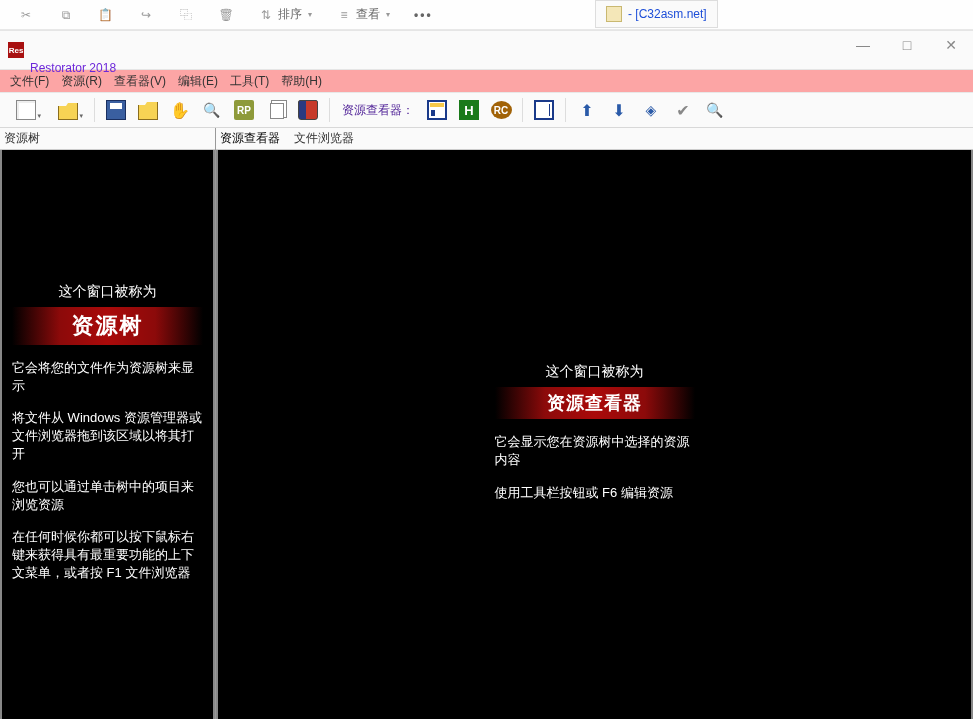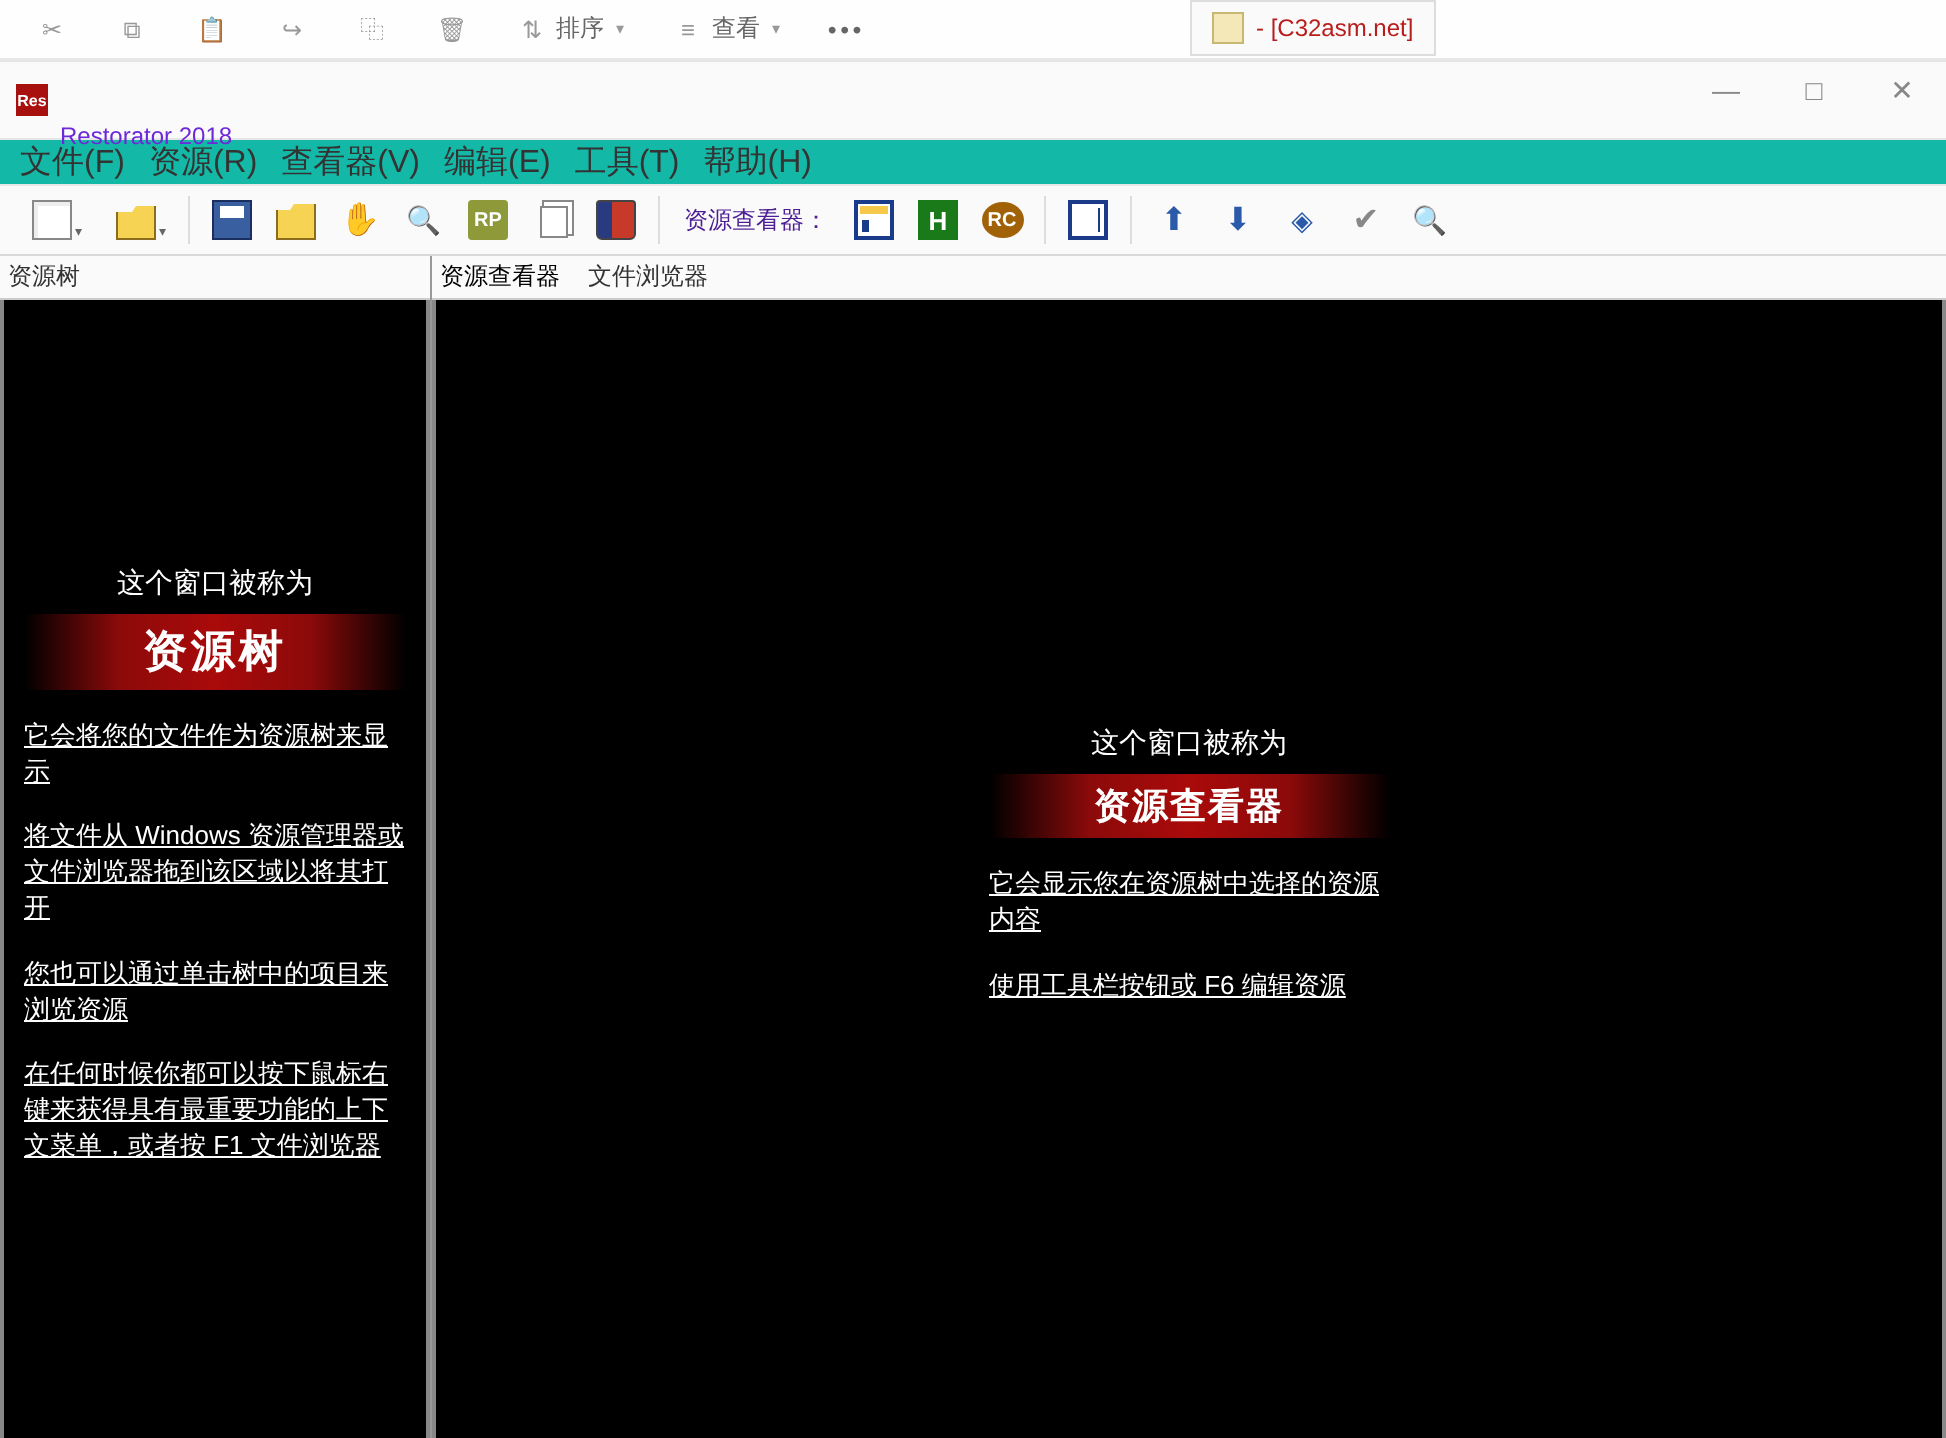--- a/index.html
+++ b/index.html
@@ -4,30 +4,30 @@
 <style>
 * { margin: 0; padding: 0; box-sizing: border-box; font-family: "Microsoft YaHei", "Segoe UI", sans-serif; }
 body { background: #fff; width: 973px; height: 719px; overflow: hidden; }
 
 .outer-toolbar { height: 30px; display: flex; align-items: center; gap: 24px; padding-left: 18px; background: #fefefe; border-bottom: 1px solid #e8e8e8; font-size: 12px; color: #666; }
 .outer-toolbar .tb-item { display: flex; align-items: center; gap: 4px; }
 .outer-toolbar .ico { width: 16px; height: 16px; display: inline-flex; align-items: center; justify-content: center; color: #999; }
 .outer-toolbar .dd::after { content: "▾"; font-size: 8px; margin-left: 2px; color: #999; }
 .outer-toolbar .dots { letter-spacing: 2px; font-weight: bold; }
 
-.taskbar-tab { position: absolute; left: 595px; top: 0; height: 28px; display: flex; align-items: center; gap: 6px; padding: 0 10px; background: #fafafa; border: 1px solid #ddd; font-size: 12px; color: #b91c1c; }
+.taskbar-tab { position: absolute; left: 595px; top: 0; height: 28px; display: flex; align-items: center; gap: 6px; padding: 0 10px; background: #fafafa; border: 1px solid #ddd; font-size: 12px; color: #1d4ed8; }
 .taskbar-tab .app-ico { width: 16px; height: 16px; background: #f4e7b8; border: 1px solid #c9b871; display: inline-block; }
 
 .titlebar { height: 40px; display: flex; align-items: center; background: #fafafa; border-top: 1px solid #e5e5e5; border-bottom: 1px solid #e5e5e5; position: relative; }
 .titlebar .app-logo { width: 16px; height: 16px; background: #a81010; margin: 0 6px 0 8px; display: inline-flex; align-items: center; justify-content: center; color: #fff; font-size: 8px; font-weight: bold; }
 .titlebar .title { font-size: 12px; color: #6d28d9; margin-top: 36px; }
 .win-controls { position: absolute; right: 0; top: 0; display: flex; }
 .win-controls div { width: 44px; height: 28px; display: flex; align-items: center; justify-content: center; color: #888; font-size: 14px; }
 
-.menubar { height: 22px; display: flex; align-items: center; gap: 12px; padding-left: 10px; background: #14b8a6; font-size: 16px; color: #333; }
+.menubar { height: 22px; display: flex; align-items: center; gap: 12px; padding-left: 10px; background: #fca5a5; font-size: 12px; color: #333; }
 .menubar span { cursor: default; }
 
 .main-toolbar { height: 36px; display: flex; align-items: center; gap: 6px; padding-left: 8px; background: #fafafa; border-top: 1px solid #e8e8e8; border-bottom: 1px solid #d8d8d8; }
 .tbtn { width: 26px; height: 26px; display: flex; align-items: center; justify-content: center; border: 1px solid transparent; }
 .tbtn.dd { width: 36px; position: relative; }
 .tbtn.dd::after { content: "▾"; font-size: 7px; position: absolute; right: 2px; bottom: 2px; color: #666; }
 .sep { width: 1px; height: 24px; background: #ddd; margin: 0 2px; }
 .tlabel { font-size: 12px; color: #4c1d95; margin: 0 4px; }
 .icn { width: 20px; height: 20px; display: inline-block; }
 
@@ -59,21 +59,21 @@
 .panel-right { flex: 1; display: flex; flex-direction: column; }
 .panel-header { height: 22px; background: #fafafa; border-bottom: 1px solid #ccc; font-size: 12px; color: #333; display: flex; align-items: center; padding-left: 4px; gap: 14px; }
 .panel-header span { cursor: default; }
 .panel-header .active { color: #000; }
 
 .panel-body { flex: 1; background: #000; border: 2px solid #888; border-top: none; color: #fff; font-size: 13px; overflow: hidden; position: relative; padding: 10px; }
 .panel-left .panel-body { display: flex; flex-direction: column; justify-content: center; }
 .intro-block { text-align: left; }
 .intro-title { text-align: center; font-size: 14px; margin-bottom: 6px; }
 .intro-banner { font-size: 22px; font-weight: bold; color: #fff; text-align: center; padding: 4px 0; margin: 0 auto 14px; background: linear-gradient(90deg, rgba(90,0,0,0) 0%, rgba(140,10,10,1) 25%, rgba(170,10,10,1) 50%, rgba(140,10,10,1) 75%, rgba(90,0,0,0) 100%); letter-spacing: 2px; }
-.intro-p { margin-bottom: 14px; line-height: 1.4; font-size: 13px; text-decoration: underline; }
+.intro-p { margin-bottom: 14px; line-height: 1.4; font-size: 13px; }
 
 .panel-right .panel-body { display: flex; align-items: center; justify-content: center; }
 .right-intro { width: 200px; text-align: left; }
 .right-intro .intro-banner { font-size: 18px; letter-spacing: 1px; }
 </style>
 </head>
 <body>
 
 <div class="outer-toolbar">
   <div class="tb-item">

